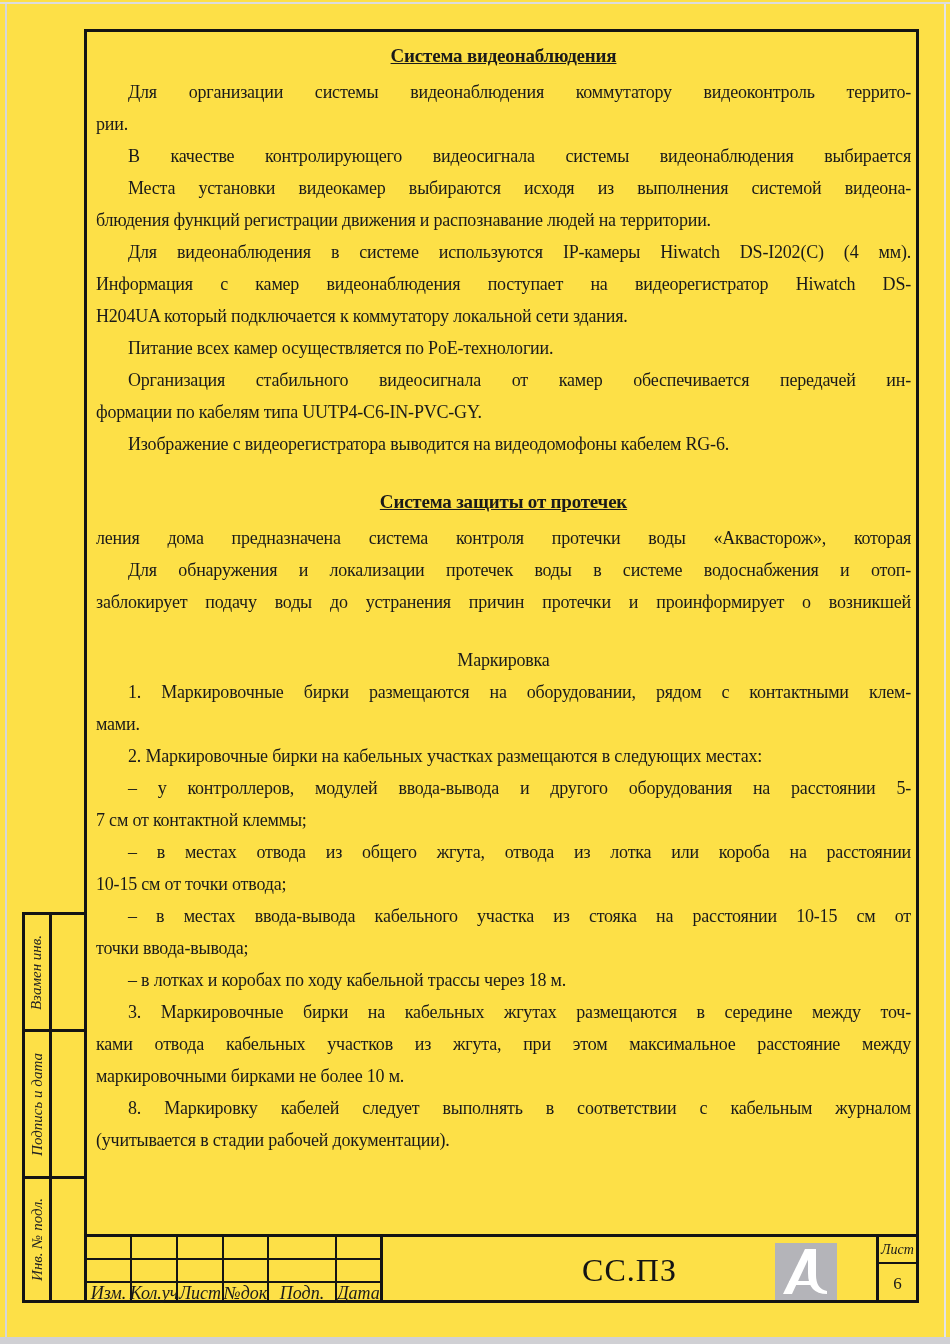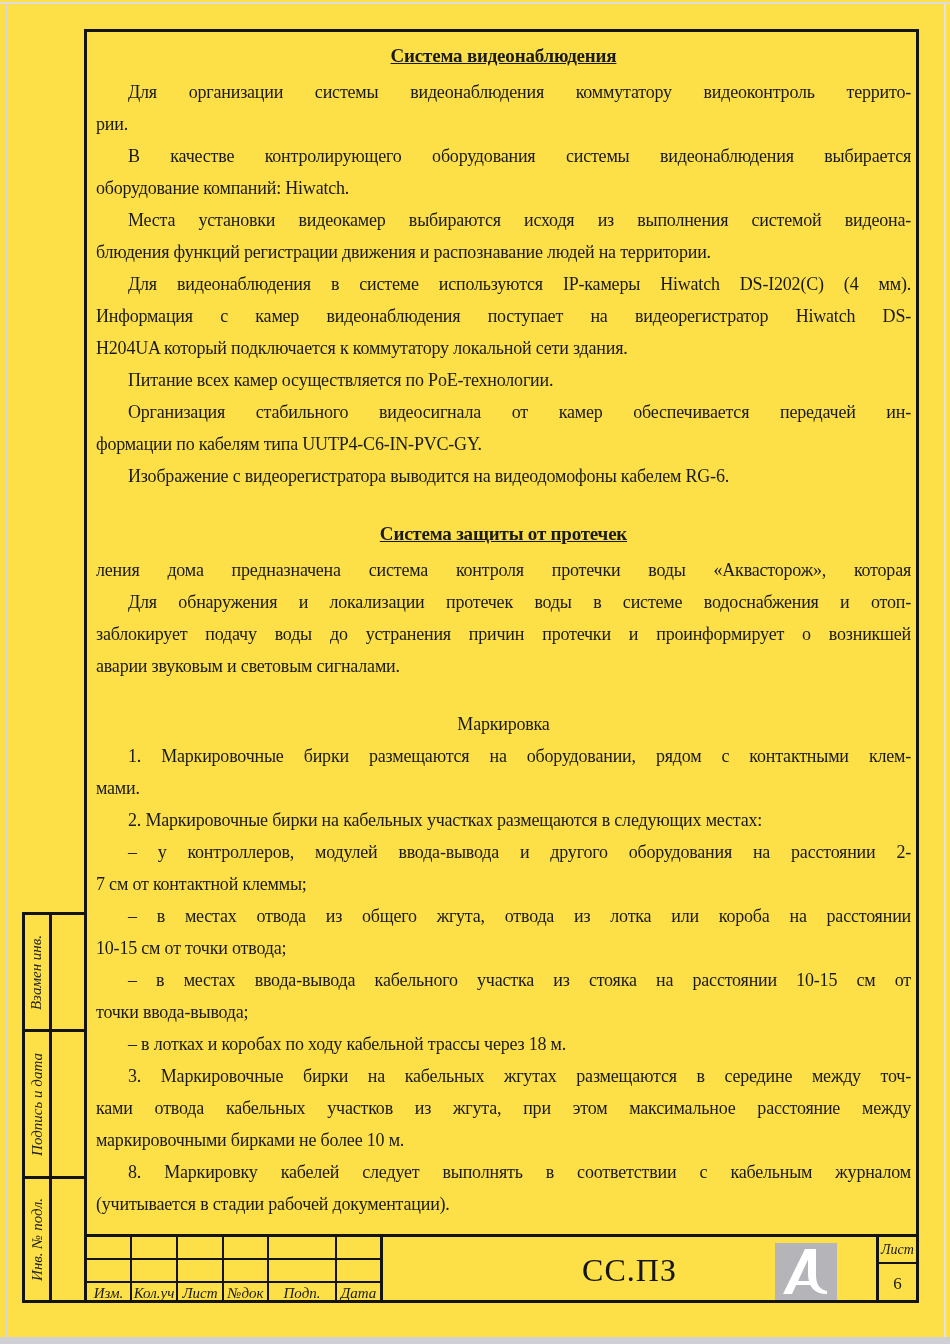--- a/index.html
+++ b/index.html
@@ -56,21 +56,21 @@
   .stamp {
     position:absolute; left:87px; top:1234px; width:829px; height:66px;
     border-top:3px solid #141414; box-sizing:content-box;
   }
   .vthin  { position:absolute; top:0; width:2px; height:66px; background:#141414; }
   .vthick { position:absolute; top:0; width:3px; height:66px; background:#141414; }
   .hthin  { position:absolute; height:2px; background:#141414; }
   .stamp-label {
     position:absolute; top:44px; height:24px;
     display:flex; align-items:center; justify-content:center;
-    font-style:italic; font-size:15px;
+    font-style:italic; font-size:18px;
   }
   .code-cell {
     position:absolute; left:296px; top:0; width:493px; height:66px;
     display:flex; align-items:center; justify-content:center;
   }
   .code-text { font-size:32px; letter-spacing:1px; color:#141414; }
   .logo-box { position:absolute; left:688px; top:6px; width:62px; height:57px; }
   .sheet-head {
     position:absolute; left:792px; top:0; width:37px; height:25px;
     display:flex; align-items:center; justify-content:center;
@@ -90,41 +90,39 @@
   <div class="edge-left"></div>
   <div class="edge-right"></div>
   <div class="edge-bottom"></div>
 
   <div class="frame"></div>
 
   <div class="doc">
       <div class="heading">Система видеонаблюдения</div>
       <div class="line first">Для организации системы видеонаблюдения коммутатору видеоконтроль террито-</div>
       <div class="line last">рии.</div>
-      <div class="line first">В качестве контролирующего оборудования системы видеонаблюдения выбирается</div>
-      <div class="line last">оборудование компаний: Hiwatch.</div>
+      <div class="line first">В качестве контролирующего видеосигнала системы видеонаблюдения выбирается</div>
       <div class="line first">Места установки видеокамер выбираются исходя из выполнения системой видеона-</div>
       <div class="line last">блюдения функций регистрации движения и распознавание людей на территории.</div>
       <div class="line first">Для видеонаблюдения в системе используются IP-камеры Hiwatch DS-I202(C) (4 мм).</div>
       <div class="line">Информация с камер видеонаблюдения поступает на видеорегистратор Hiwatch DS-</div>
       <div class="line last">H204UA который подключается к коммутатору локальной сети здания.</div>
       <div class="line first last">Питание всех камер осуществляется по PoE-технологии.</div>
       <div class="line first">Организация стабильного видеосигнала от камер обеспечивается передачей ин-</div>
       <div class="line last">формации по кабелям типа UUTP4-C6-IN-PVC-GY.</div>
       <div class="line first last">Изображение с видеорегистратора выводится на видеодомофоны кабелем RG-6.</div>
       <div class="heading">Система защиты от протечек</div>
       <div class="line">ления дома предназначена система контроля протечки воды «Аквасторож», которая</div>
       <div class="line first">Для обнаружения и локализации протечек воды в системе водоснабжения и отоп-</div>
       <div class="line">заблокирует подачу воды до устранения причин протечки и проинформирует о возникшей</div>
-      <div class="line last">аварии звуковым и световым сигналами.</div>
       <div class="subheading">Маркировка</div>
       <div class="line first">1. Маркировочные бирки размещаются на оборудовании, рядом с контактными клем-</div>
       <div class="line last">мами.</div>
       <div class="line first last">2. Маркировочные бирки на кабельных участках размещаются в следующих местах:</div>
-      <div class="line first">– у контроллеров, модулей ввода-вывода и другого оборудования на расстоянии 2-</div>
+      <div class="line first">– у контроллеров, модулей ввода-вывода и другого оборудования на расстоянии 5-</div>
       <div class="line last">7 см от контактной клеммы;</div>
       <div class="line first">– в местах отвода из общего жгута, отвода из лотка или короба на расстоянии</div>
       <div class="line last">10-15 см от точки отвода;</div>
       <div class="line first">– в местах ввода-вывода кабельного участка из стояка на расстоянии 10-15 см от</div>
       <div class="line last">точки ввода-вывода;</div>
       <div class="line first last">– в лотках и коробах по ходу кабельной трассы через 18 м.</div>
       <div class="line first">3. Маркировочные бирки на кабельных жгутах размещаются в середине между точ-</div>
       <div class="line">ками отвода кабельных участков из жгута, при этом максимальное расстояние между</div>
       <div class="line last">маркировочными бирками не более 10 м.</div>
       <div class="line first">8. Маркировку кабелей следует выполнять в соответствии с кабельным журналом</div>

